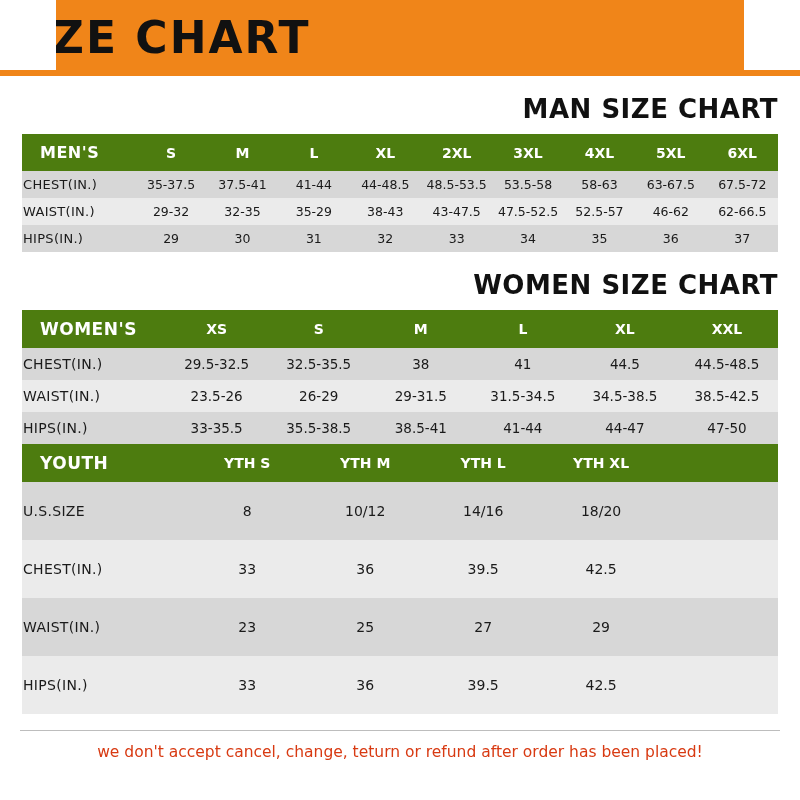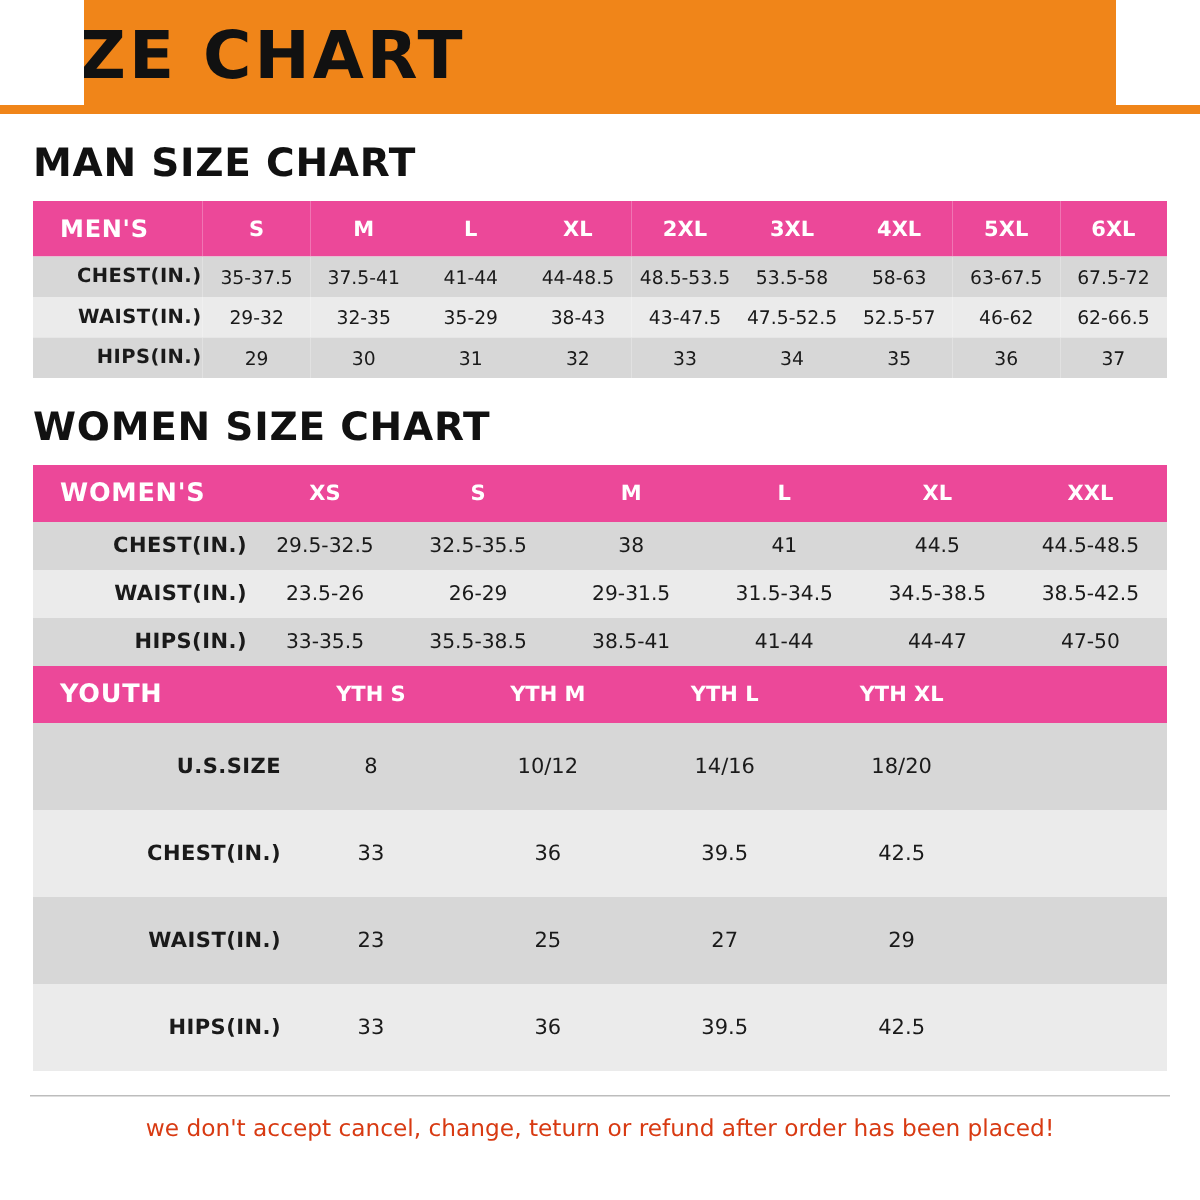--- a/index.html
+++ b/index.html
@@ -46,21 +46,21 @@
     background: #ffffff;
   }
   .banner-white-left { left: 0; }
   .banner-white-right { right: 0; }
 
   
   .section {
     padding: 0 22px;
   }
   .section-title {
-    text-align: left;
+    text-align: right;
     font-family: "DejaVu Sans", sans-serif;
     font-weight: bold;
     font-size: 26px;
     letter-spacing: 0.5px;
     color: #111111;
     margin: 18px 0 10px 0;
   }
   table.size-table {
     width: 100%;
     border-collapse: collapse;
@@ -70,40 +70,40 @@
   table.size-table td {
     text-align: center;
     font-family: "DejaVu Sans", sans-serif;
     font-size: 12.5px;
     color: #1a1a1a;
     padding: 6px 1px;
     white-space: nowrap;
   }
   
   table.size-table thead tr {
-    background: #ec4899;
+    background: #4d7c0f;
   }
   table.size-table thead th {
     color: #ffffff;
     font-weight: bold;
     font-size: 14px;
     padding: 9px 1px;
   }
   table.size-table thead th.rowhead {
     text-align: left;
     padding-left: 18px;
     font-size: 16px;
     letter-spacing: 0.5px;
   }
   
   table.size-table tbody tr.odd  { background: #d7d7d7; }
   table.size-table tbody tr.even { background: #ebebeb; }
   table.size-table tbody td.rowhead {
-    text-align: right;
-    font-weight: bold;
+    text-align: left;
+    font-weight: normal;
     font-size: 13px;
     letter-spacing: 0.3px;
   }
 
   
   table.men-table col.c0    { width: 15%; }
   table.women-table col.c0  { width: 19%; }
   table.youth-table col.c0  { width: 22%; }
 
   table.women-table th,

